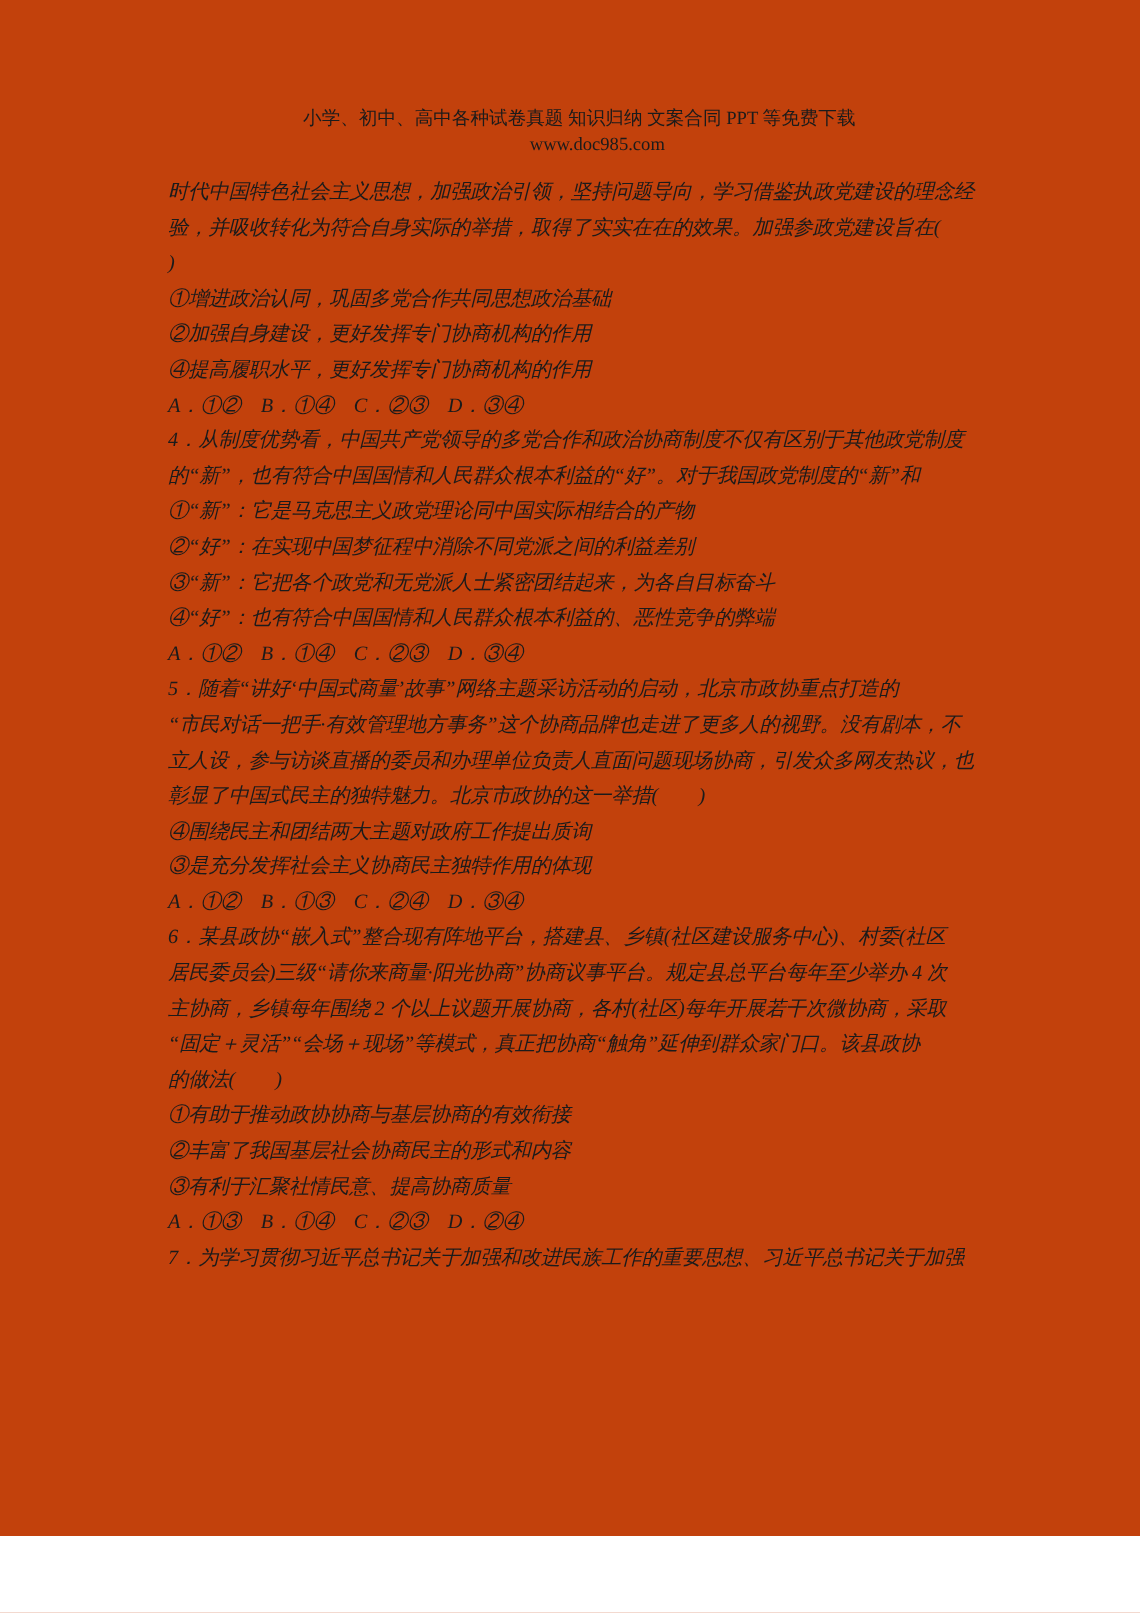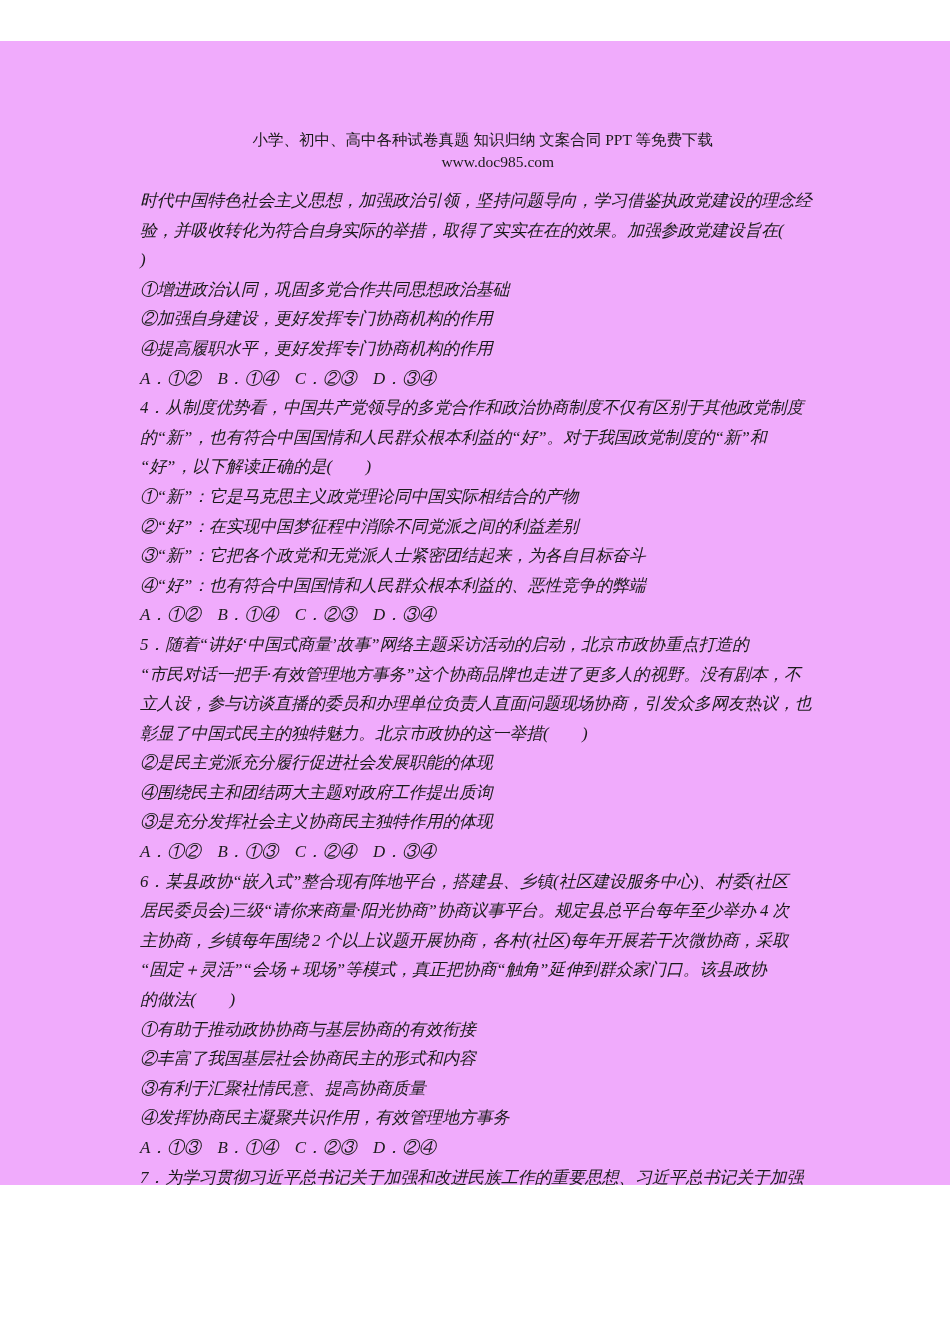--- a/index.html
+++ b/index.html
@@ -1,24 +1,23 @@
 <!DOCTYPE html>
 <html><head>
 <meta charset="utf-8">
 <style>
   html, body { margin: 0; padding: 0; background: #ffffff; }
   .page {
     position: relative;
     width: 950px;
-    height: 1144px;
-    background: #f0abfc;
+    height: 1280px;
+    background: #c2410c;
     overflow: hidden;
     font-family: "Liberation Serif", "DejaVu Serif", serif;
     color: #1b1b1b;
-    margin-top: 41px;
   }
   .page-header {
     position: absolute;
     top: 66px;
     left: 0;
     width: 100%;
     text-align: center;
     font-size: 15.5px;
     line-height: 22px;
     white-space: pre;
@@ -56,40 +55,37 @@
   <div class="doc-body">
     <div class="ln">时代中国特色社会主义思想，加强政治引领，坚持问题导向，学习借鉴执政党建设的理念经</div>
     <div class="ln">验，并吸收转化为符合自身实际的举措，取得了实实在在的效果。加强参政党建设旨在(</div>
     <div class="ln">)</div>
     <div class="ln">①增进政治认同，巩固多党合作共同思想政治基础</div>
     <div class="ln">②加强自身建设，更好发挥专门协商机构的作用</div>
     <div class="ln">④提高履职水平，更好发挥专门协商机构的作用</div>
     <div class="ln">A．①②　B．①④　C．②③　D．③④</div>
     <div class="ln">4．从制度优势看，中国共产党领导的多党合作和政治协商制度不仅有区别于其他政党制度</div>
     <div class="ln">的“新”，也有符合中国国情和人民群众根本利益的“好”。对于我国政党制度的“新”和</div>
-    <div class="ln">“好”，以下解读正确的是(　　)</div>
     <div class="ln">①“新”：它是马克思主义政党理论同中国实际相结合的产物</div>
     <div class="ln">②“好”：在实现中国梦征程中消除不同党派之间的利益差别</div>
     <div class="ln">③“新”：它把各个政党和无党派人士紧密团结起来，为各自目标奋斗</div>
     <div class="ln">④“好”：也有符合中国国情和人民群众根本利益的、恶性竞争的弊端</div>
     <div class="ln">A．①②　B．①④　C．②③　D．③④</div>
     <div class="ln">5．随着“讲好‘中国式商量’故事”网络主题采访活动的启动，北京市政协重点打造的</div>
     <div class="ln">“市民对话一把手·有效管理地方事务”这个协商品牌也走进了更多人的视野。没有剧本，不</div>
     <div class="ln">立人设，参与访谈直播的委员和办理单位负责人直面问题现场协商，引发众多网友热议，也</div>
     <div class="ln">彰显了中国式民主的独特魅力。北京市政协的这一举措(　　)</div>
-    <div class="ln">②是民主党派充分履行促进社会发展职能的体现</div>
     <div class="ln">④围绕民主和团结两大主题对政府工作提出质询</div>
     <div class="ln">③是充分发挥社会主义协商民主独特作用的体现</div>
     <div class="ln">A．①②　B．①③　C．②④　D．③④</div>
     <div class="ln">6．某县政协“嵌入式”整合现有阵地平台，搭建县、乡镇(社区建设服务中心)、村委(社区</div>
     <div class="ln">居民委员会)三级“请你来商量·阳光协商”协商议事平台。规定县总平台每年至少举办 4 次</div>
     <div class="ln">主协商，乡镇每年围绕 2 个以上议题开展协商，各村(社区)每年开展若干次微协商，采取</div>
     <div class="ln">“固定＋灵活”“会场＋现场”等模式，真正把协商“触角”延伸到群众家门口。该县政协</div>
     <div class="ln">的做法(　　)</div>
     <div class="ln">①有助于推动政协协商与基层协商的有效衔接</div>
     <div class="ln">②丰富了我国基层社会协商民主的形式和内容</div>
     <div class="ln">③有利于汇聚社情民意、提高协商质量</div>
-    <div class="ln">④发挥协商民主凝聚共识作用，有效管理地方事务</div>
     <div class="ln">A．①③　B．①④　C．②③　D．②④</div>
     <div class="ln">7．为学习贯彻习近平总书记关于加强和改进民族工作的重要思想、习近平总书记关于加强</div>
   </div>
 
 </div>
 
 </body></html>

